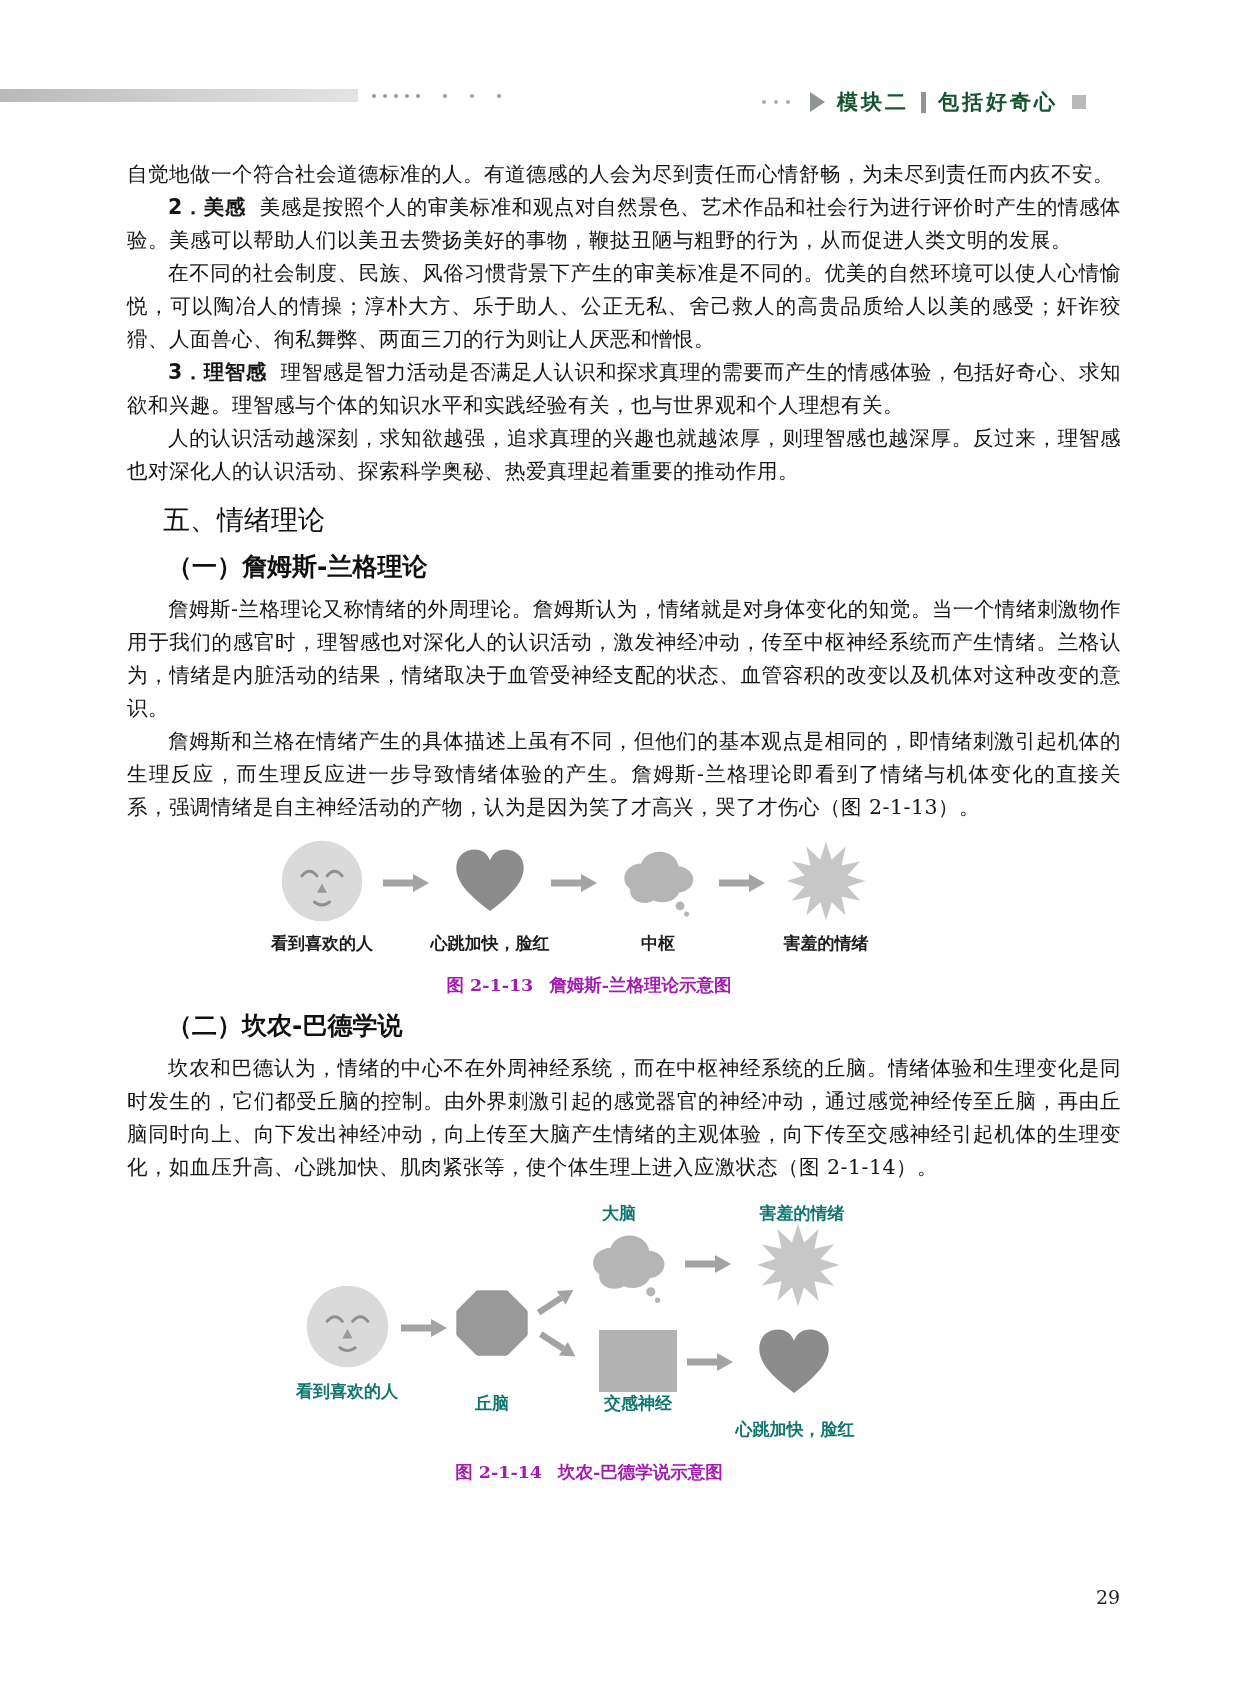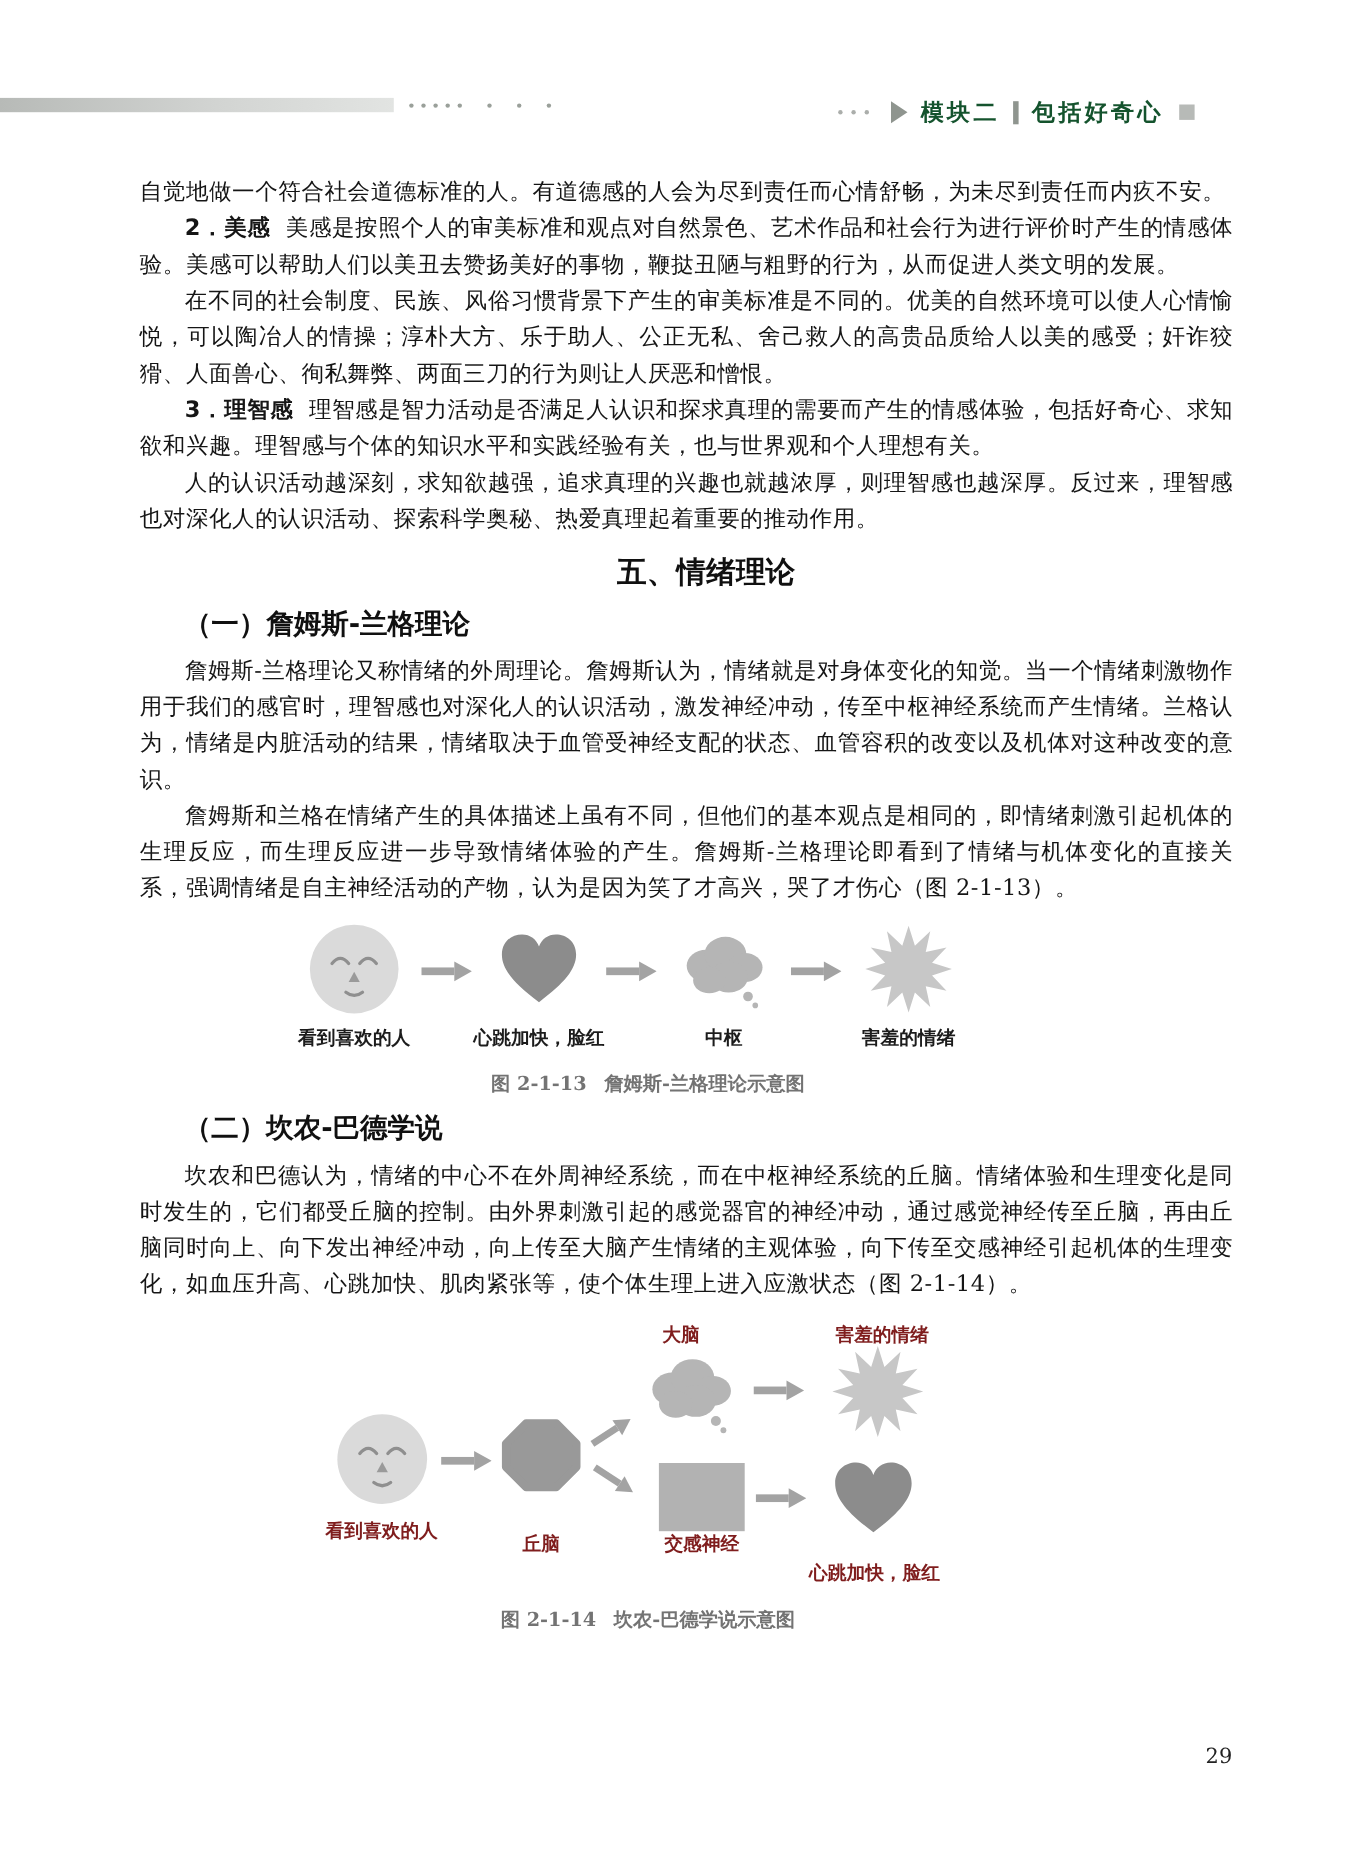--- a/index.html
+++ b/index.html
@@ -36,53 +36,52 @@
   
   .content { position: absolute; left: 127px; top: 158px; width: 994px; }
   p.body {
     font-size: 20.5px; line-height: 33px; text-align: justify;
     margin: 0; letter-spacing: 0.5px;
   }
   .indent { text-indent: 2em; }
   .lead { font-family: "DejaVu Sans", "Liberation Sans", sans-serif; font-weight: bold; margin-right: 14px; }
   .h-section {
     font-family: "DejaVu Sans", "Liberation Sans", sans-serif;
-    font-size: 27px; font-weight: bold; color: #101010;
+    font-size: 27px; font-weight: normal; color: #101010;
     margin: 14px 0 10px 36px;
-    text-align: center;
   }
   .h-sub {
     font-family: "DejaVu Sans", "Liberation Sans", sans-serif;
     font-size: 25px; font-weight: bold; color: #101010;
     margin: 12px 0 10px 40px;
   }
 
   
   .fig { margin: 16px 0 4px; }
   .fig13-row { display: flex; justify-content: center; align-items: flex-start; padding-right: 100px; }
   .fig-item { width: 122px; display: flex; flex-direction: column; align-items: center; }
   .fig-shape { height: 82px; display: flex; align-items: center; justify-content: center; }
   .fig-label {
     font-family: "DejaVu Sans", "Liberation Sans", sans-serif;
     font-weight: bold; font-size: 17px; color: #1c1c1c;
     margin-top: 10px; white-space: nowrap;
   }
   .fig-arrow-cell { margin-top: 33px; width: 46px; flex: none; }
   .fig-caption {
     text-align: center; font-weight: bold; font-size: 17.5px;
-    margin-top: 18px; padding-right: 70px; color: #737373;
+    margin-top: 18px; padding-right: 70px; color: #a21caf;
   }
   .fig-caption .cap-num { margin-right: 16px; }
 
   .fig14-canvas { position: relative; height: 242px; margin-top: 14px; }
   .f14 { position: absolute; }
   .f14-label {
     position: absolute; transform: translateX(-50%);
     font-family: "DejaVu Sans", "Liberation Sans", sans-serif;
-    font-weight: bold; font-size: 17px; color: #7f1d1d; white-space: nowrap;
+    font-weight: bold; font-size: 17px; color: #0f766e; white-space: nowrap;
   }
   .rect-shape { width: 78px; height: 62px; background: #b2b2b2; }
   .rot-up { transform: rotate(-33deg); }
   .rot-down { transform: rotate(33deg); }
 
   .page-num { position: absolute; left: 1096px; top: 1586px; font-size: 19px; color: #222; }
 </style>
 </head>
 <body>
 

